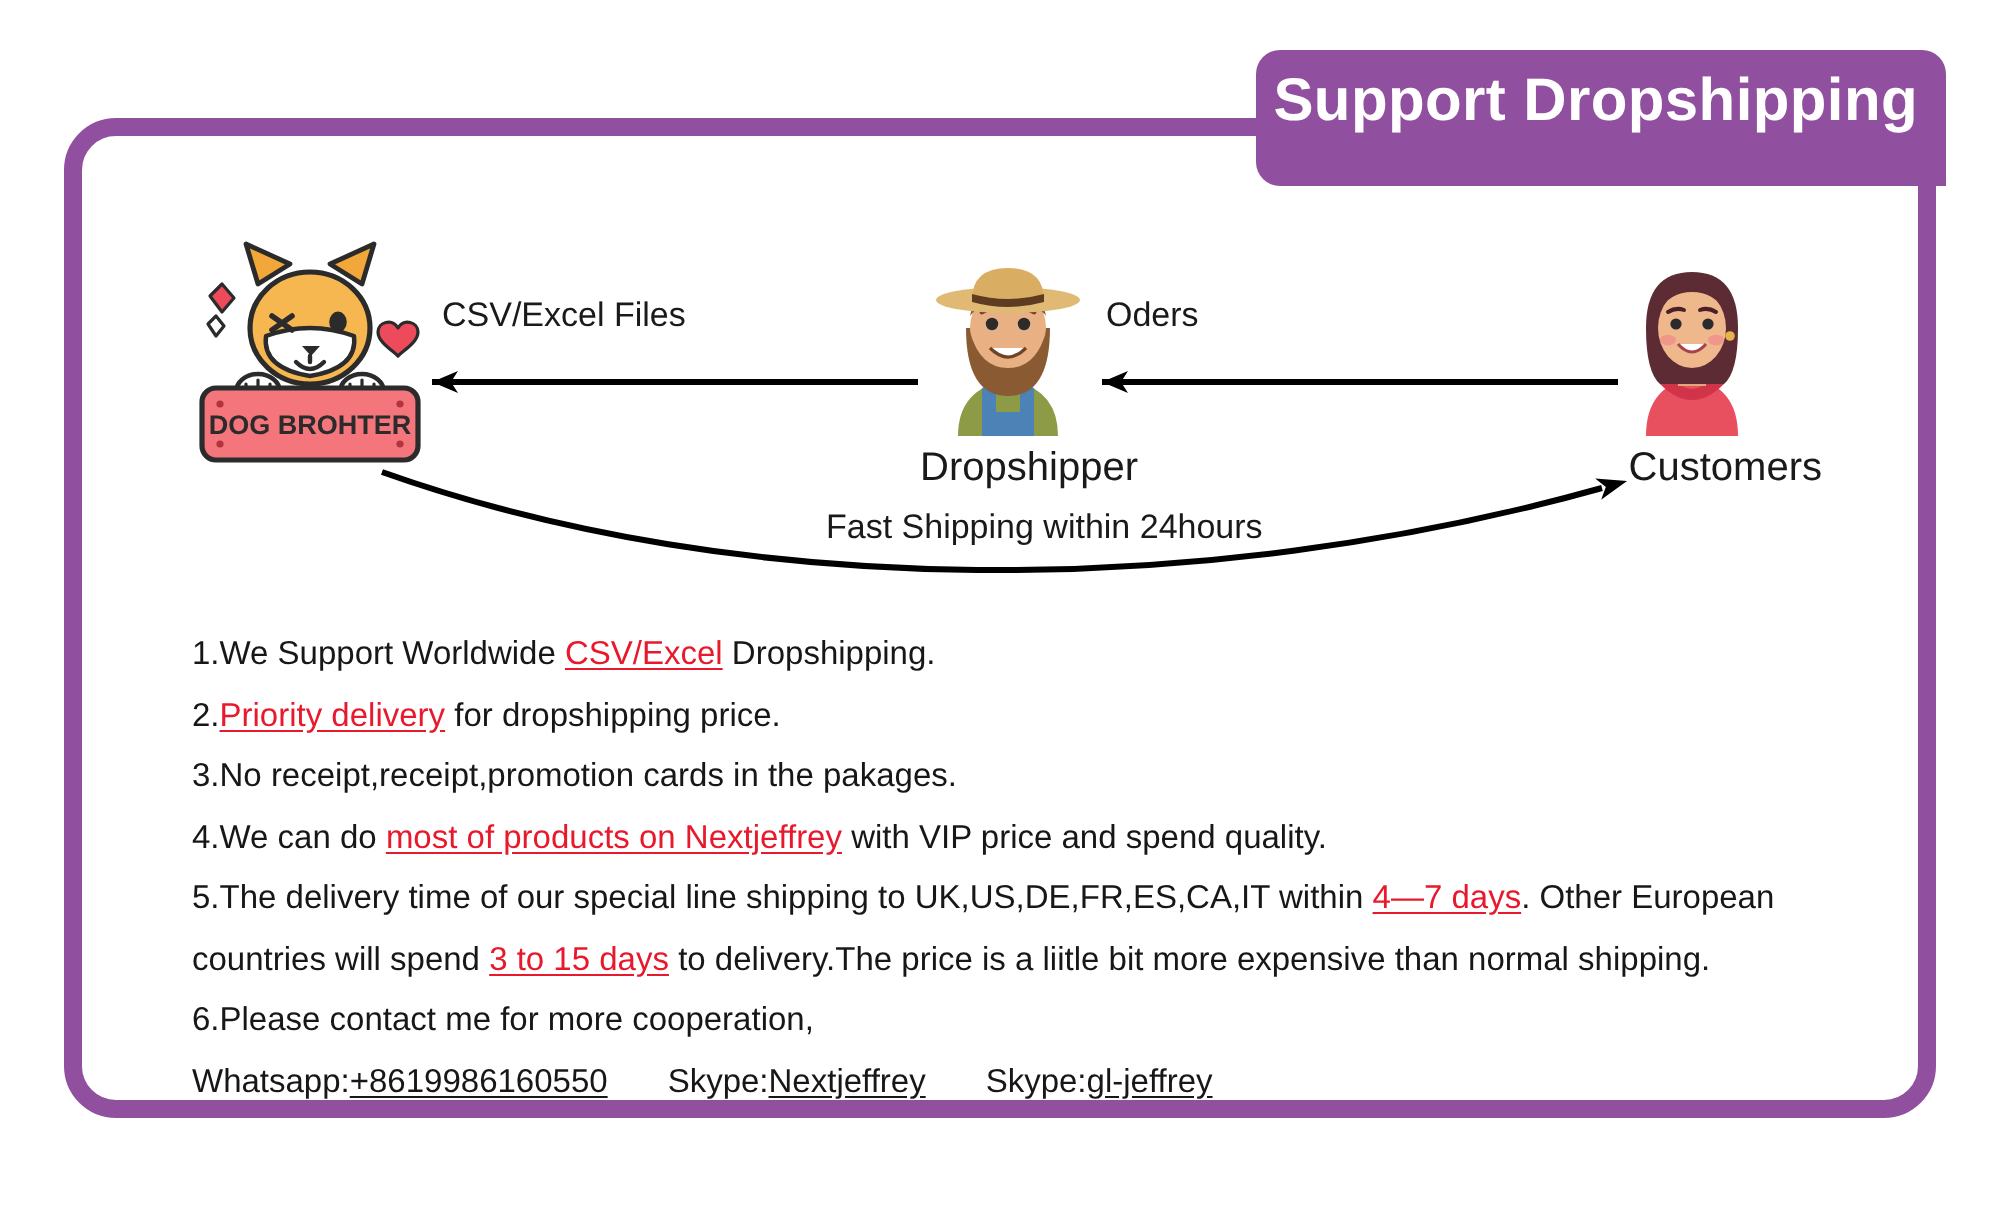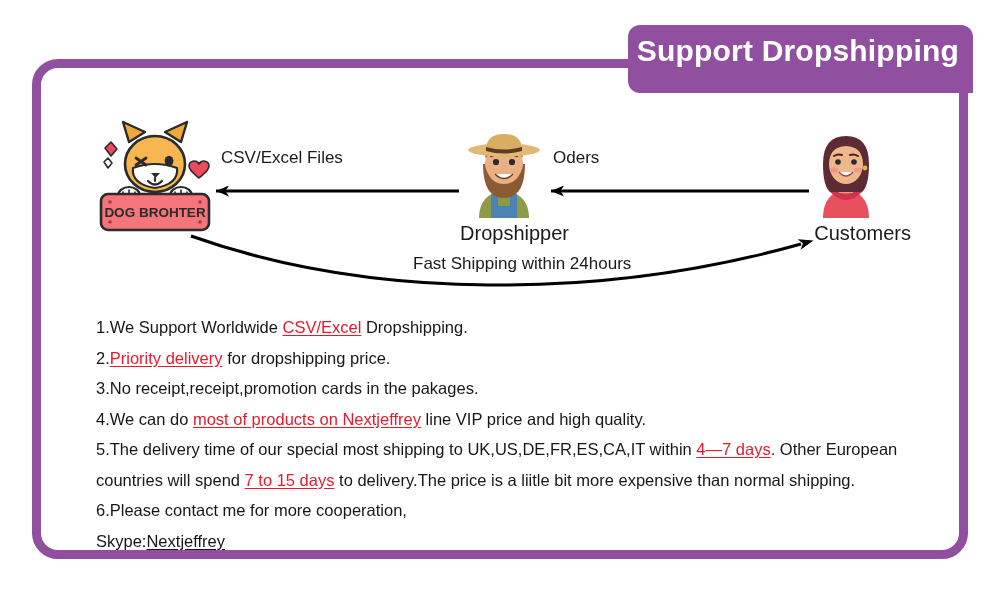--- a/index.html
+++ b/index.html
@@ -261,30 +261,32 @@
       <div class="line">
         <span>1.</span><span>We Support Worldwide </span><span class="hl">CSV/Excel</span><span> Dropshipping.</span>
       </div>
       <div class="line">
         <span>2.</span><span class="hl">Priority delivery</span><span> for dropshipping price.</span>
       </div>
       <div class="line">
         <span>3.</span><span>No receipt,receipt,promotion cards in the pakages.</span>
       </div>
       <div class="line">
-        <span>4.</span><span>We can do </span><span class="hl">most of products on Nextjeffrey</span><span> line VIP price and high quality.</span>
-      </div>
-      <div class="line">
-        <span>5.</span><span>The delivery time of our special most shipping to UK,US,DE,FR,ES,CA,IT within </span><span class="hl">4—7 days</span><span>. Other European countries will spend </span><span class="hl">7 to 15 days</span><span> to delivery.The price is a liitle bit more expensive than normal shipping.</span>
+        <span>4.</span><span>We can do </span><span class="hl">most of products on Nextjeffrey</span><span> with VIP price and spend quality.</span>
+      </div>
+      <div class="line">
+        <span>5.</span><span>The delivery time of our special line shipping to UK,US,DE,FR,ES,CA,IT within </span><span class="hl">4—7 days</span><span>. Other European countries will spend </span><span class="hl">3 to 15 days</span><span> to delivery.The price is a liitle bit more expensive than normal shipping.</span>
       </div>
       <div class="line">
         <span>6.</span><span>Please contact me for more cooperation,</span>
       </div>
       <div id="contact-line">
+        <span><span>Whatsapp:</span><span class="ul">+8619986160550</span></span>
         <span><span>Skype:</span><span class="ul">Nextjeffrey</span></span>
+        <span><span>Skype:</span><span class="ul">gl-jeffrey</span></span>
       </div>
     </div>
   </div>
 
   <div id="header-banner">
     <span id="header-title">Support Dropshipping</span>
   </div>
 
 </div>
 

